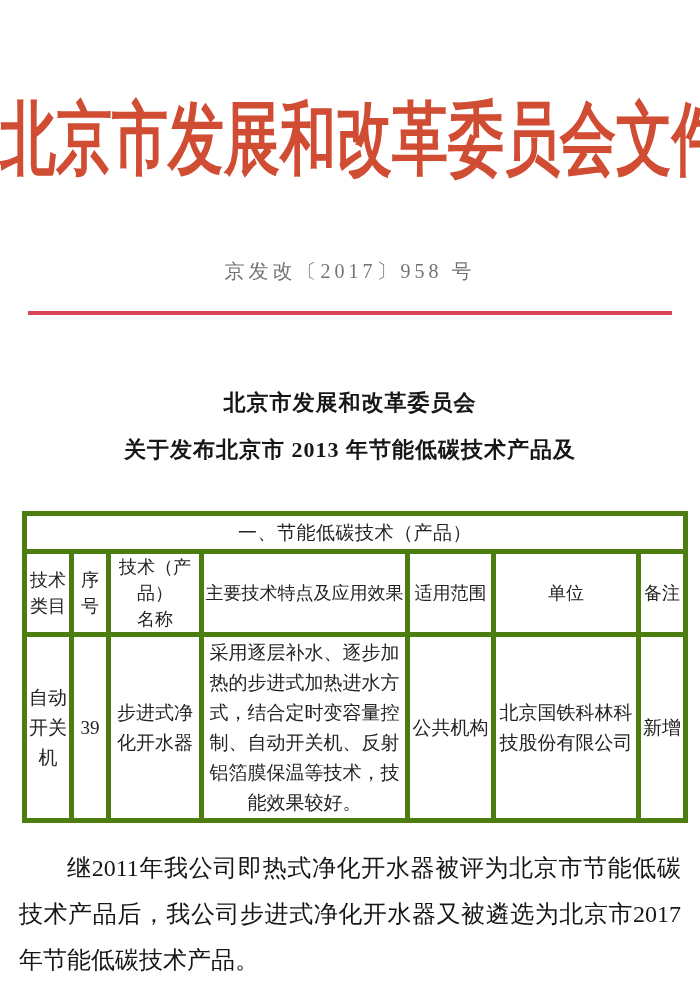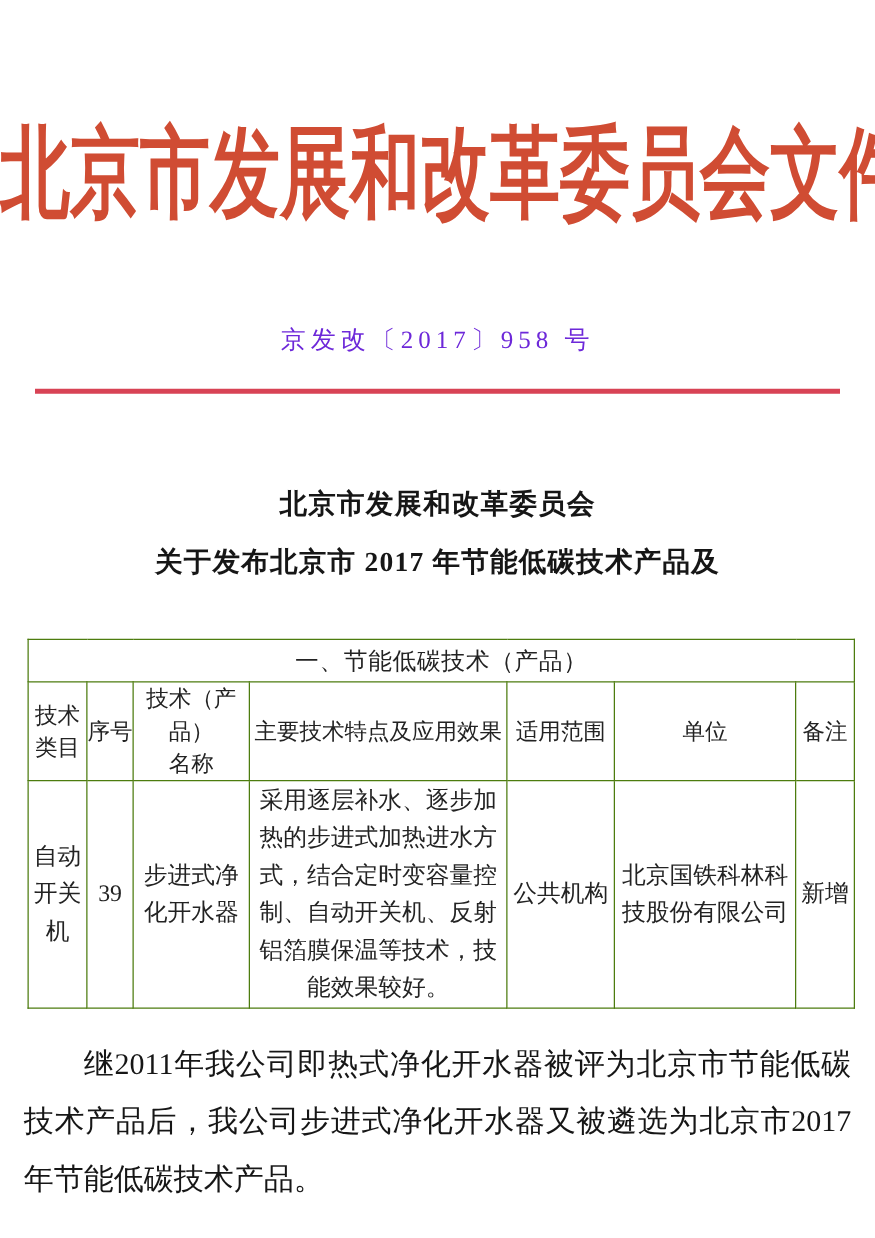--- a/index.html
+++ b/index.html
@@ -21,21 +21,21 @@
     transform: scaleY(1.42);
     transform-origin: 50% 0;
     letter-spacing: 0px;
   }
 
   .doc-number {
     margin-top: 96px;
     text-align: center;
     font-size: 20px;
     letter-spacing: 4px;
-    color: #6d28d9;
+    color: #737373;
   }
 
   .red-line {
     width: 644px;
     height: 4px;
     margin: 26px auto 0 auto;
     background: var(--separator-red, #d84355);
   }
 
   .title-block { margin-top: 64px; text-align: center; }
@@ -47,21 +47,21 @@
     letter-spacing: 1px;
   }
 
   table.catalog {
     margin: 38px 0 0 22px;
     border-collapse: collapse;
     table-layout: fixed;
     width: 661px;
   }
   table.catalog td, table.catalog th {
-    border: 1px solid #4d7c0f;
+    border: 5px solid #4d7c0f;
     font-size: 19px;
     font-weight: normal;
     text-align: center;
     vertical-align: middle;
     padding: 0;
     color: #232323;
   }
   td.section-cell {
     height: 33px;
     text-align: left;
@@ -115,21 +115,21 @@
 <div class="page">
 
   <div class="letterhead">北京市发展和改革委员会文件</div>
 
   <div class="doc-number">京发改〔2017〕958 号</div>
 
   <div class="red-line"></div>
 
   <div class="title-block">
     <div>北京市发展和改革委员会</div>
-    <div>关于发布北京市 2017 年节能低碳技术产品及</div>
+    <div>关于发布北京市 2013 年节能低碳技术产品及</div>
   </div>
 
   <table class="catalog">
     <colgroup>
       <col class="col-category">
       <col class="col-seq">
       <col class="col-name">
       <col class="col-features">
       <col class="col-scope">
       <col class="col-company">

